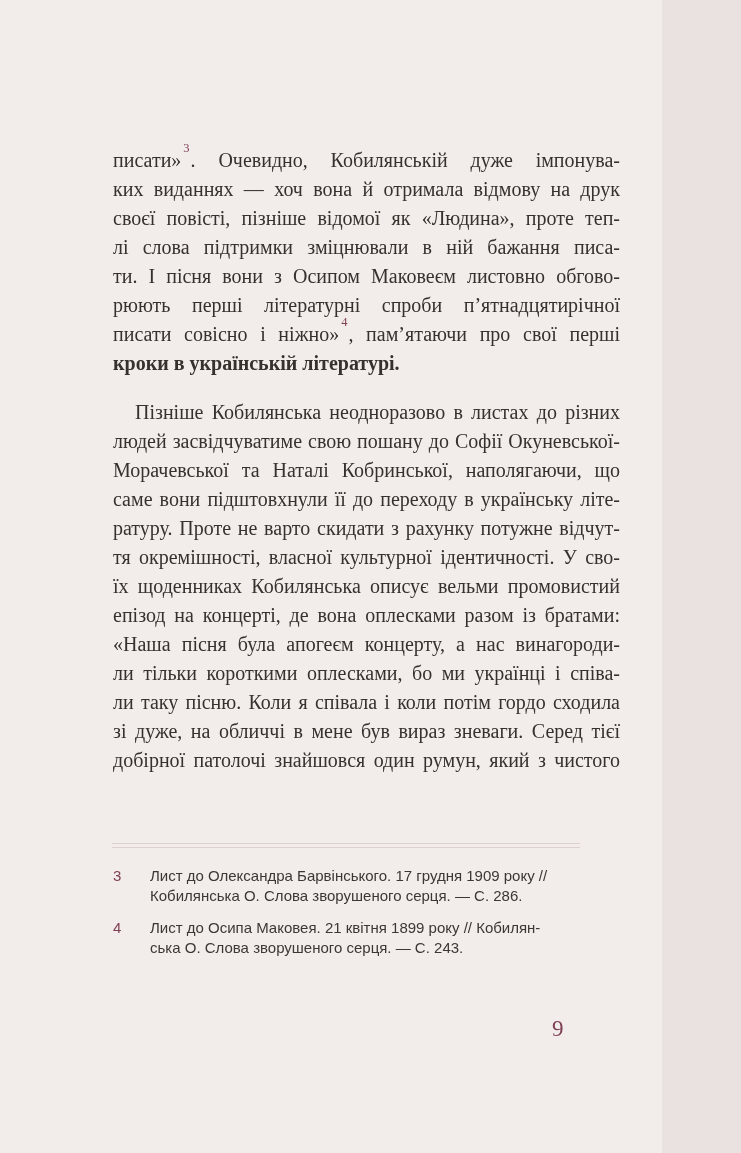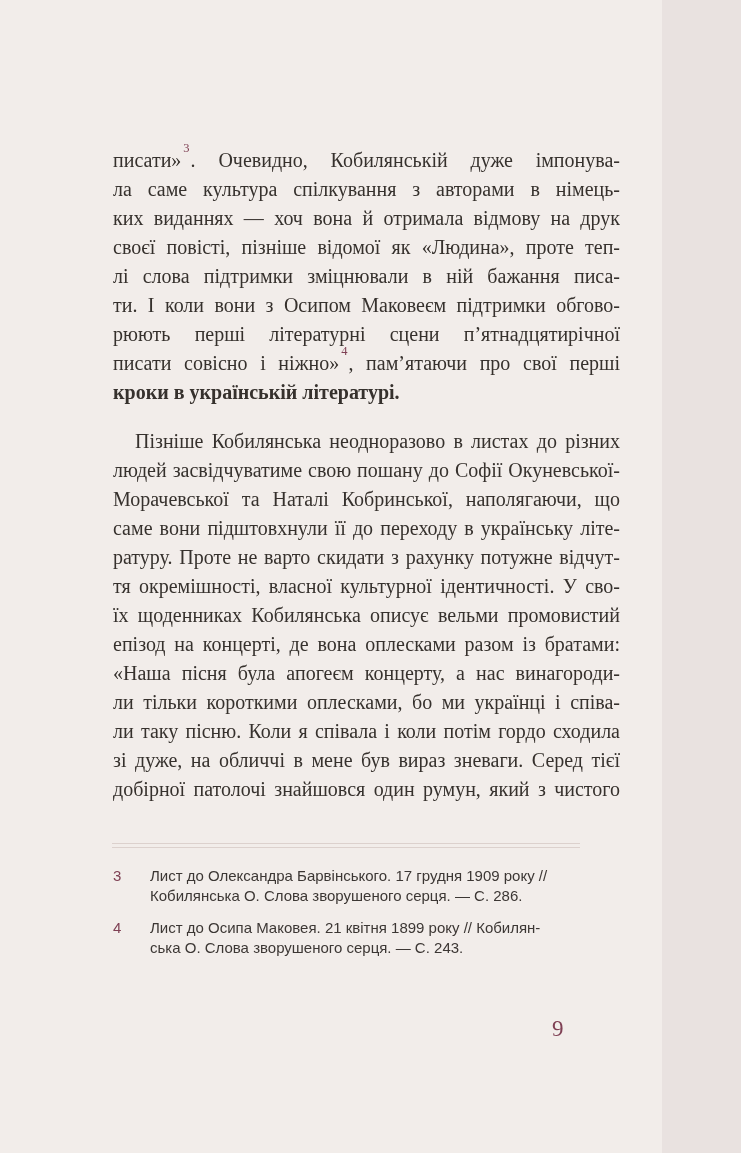--- a/index.html
+++ b/index.html
@@ -88,26 +88,25 @@
   }
 </style>
 </head>
 <body>
 
 <div class="page">
 
   <div class="text-block">
     <div class="para">
         <div class="line">писати»<sup class="fnref">3</sup>. Очевидно, Кобилянській дуже імпонува-</div>
-        <div class="line">ла саме культура спілкування з авторами в німець-</div>
         <div class="line">ких виданнях — хоч вона й отримала відмову на друк</div>
         <div class="line">своєї повісті, пізніше відомої як «Людина», проте теп-</div>
         <div class="line">лі слова підтримки зміцнювали в ній бажання писа-</div>
-        <div class="line">ти. І коли вони з Осипом Маковеєм підтримки обгово-</div>
-        <div class="line">рюють перші літературні сцени п’ятнадцятирічної</div>
+        <div class="line">ти. І пісня вони з Осипом Маковеєм листовно обгово-</div>
+        <div class="line">рюють перші літературні спроби п’ятнадцятирічної</div>
         <div class="line">писати совісно і ніжно»<sup class="fnref">4</sup>, пам’ятаючи про свої перші</div>
         <div class="line lastline">кроки в українській літературі.</div>
       </div>
     <div class="para">
         <div class="line indent">Пізніше Кобилянська неодноразово в листах до різних</div>
         <div class="line">людей засвідчуватиме свою пошану до Софії Окуневської-</div>
         <div class="line">Морачевської та Наталі Кобринської, наполягаючи, що</div>
         <div class="line">саме вони підштовхнули її до переходу в українську літе-</div>
         <div class="line">ратуру. Проте не варто скидати з рахунку потужне відчут-</div>
         <div class="line">тя окремішності, власної культурної ідентичності. У сво-</div>

